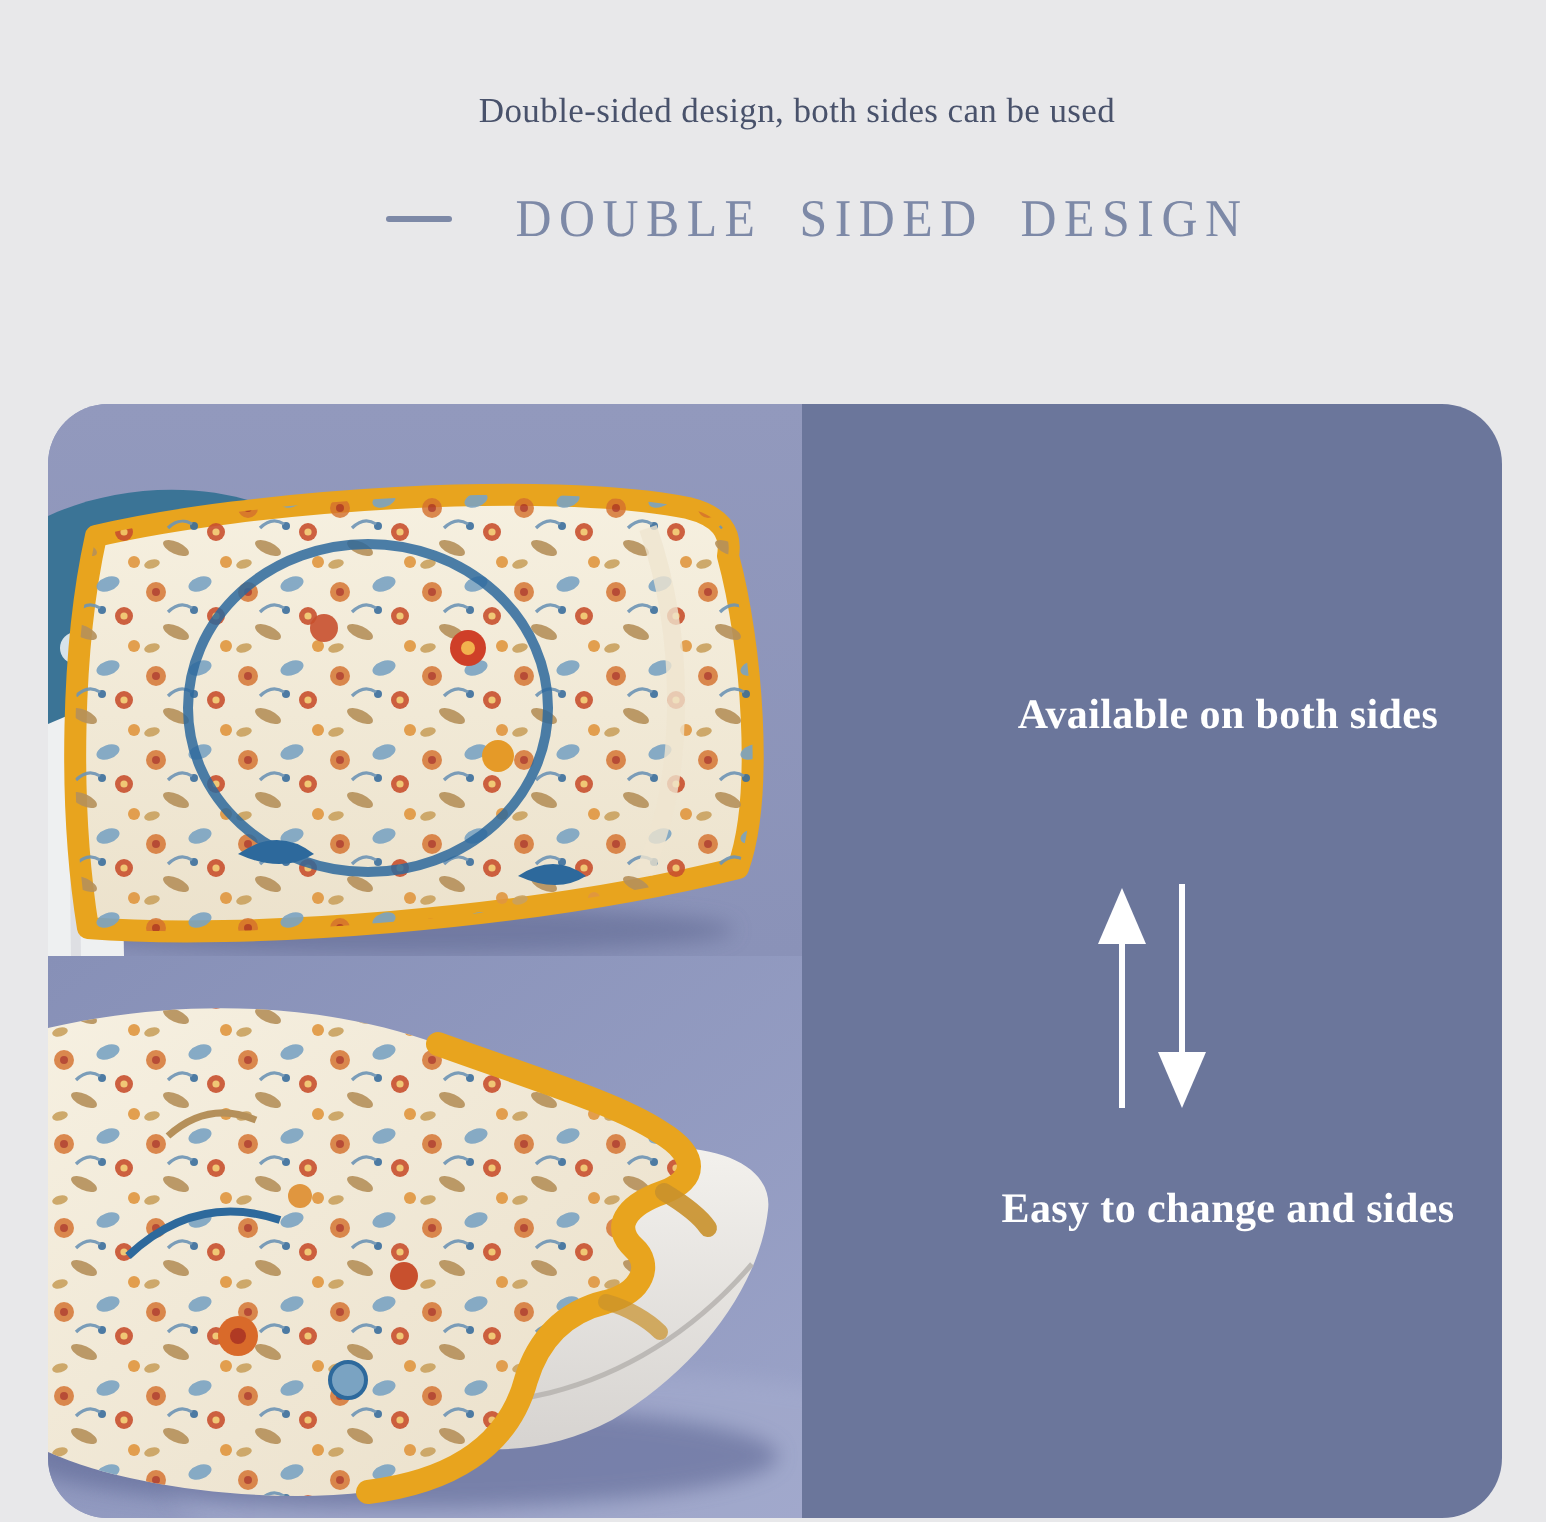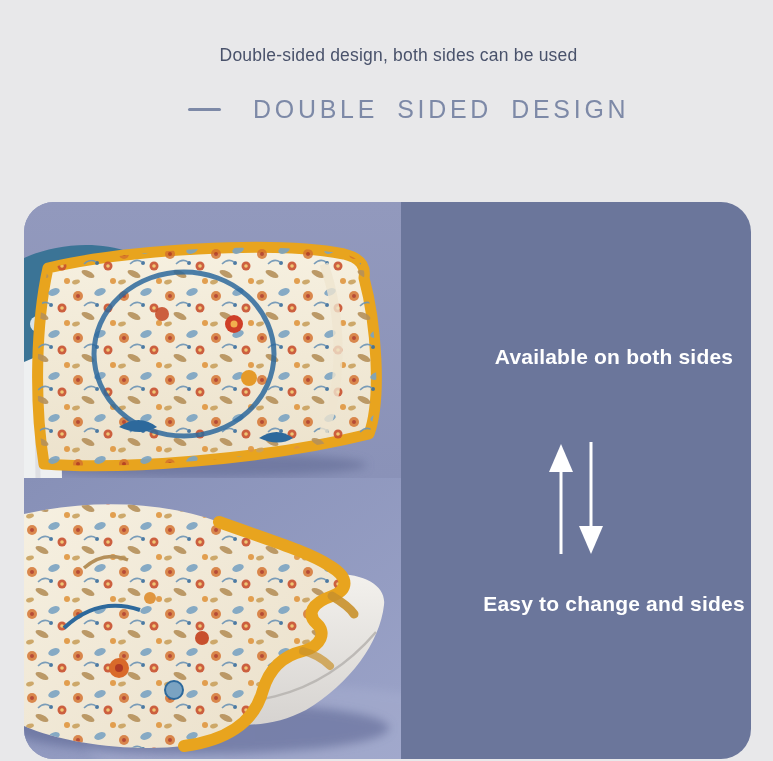--- a/index.html
+++ b/index.html
@@ -3,21 +3,21 @@
 <meta charset="utf-8">
 <style>
   :root{
     --page-bg:#e8e8ea; --subtitle-text:#49526b; --title-text:#7d89a7;
     --panel-bg:#6b769b; --panel-text:#ffffff; --accent-mustard:#e8a41e;
     --photo-bg-top:#8d95ba; --photo-bg-bottom:#8a93bb;
   }
   *{margin:0;padding:0;box-sizing:border-box;}
   html,body{background:var(--page-bg);}
   .page{position:relative;width:773px;height:761px;background:var(--page-bg);
-        overflow:hidden;font-family:Liberation Sans, sans-serif;}
+        overflow:hidden;font-family:Liberation Serif, serif;}
   .subtitle{position:absolute;top:45px;left:0;width:100%;text-align:center;
         transform:translateX(12px);font-size:17.5px;font-weight:500;
         color:var(--subtitle-text);letter-spacing:.2px;}
   .title-row{position:absolute;top:94px;left:0;width:100%;display:flex;
         align-items:center;justify-content:center;gap:20px;transform:translateX(28px);}
   .dash{width:33px;height:3.5px;background:var(--title-text);border-radius:2px;}
   .title{font-size:26.5px;font-weight:400;color:var(--title-text);
         letter-spacing:4px;word-spacing:9px;transform:scaleX(.94);}
   .card{position:absolute;left:24px;top:202px;width:727px;height:557px;
         border-radius:30px;overflow:hidden;display:flex;}

